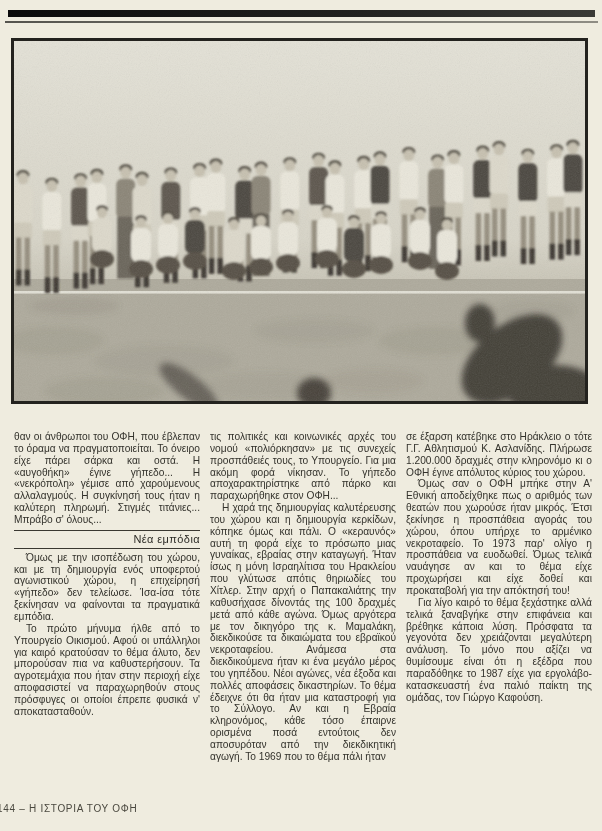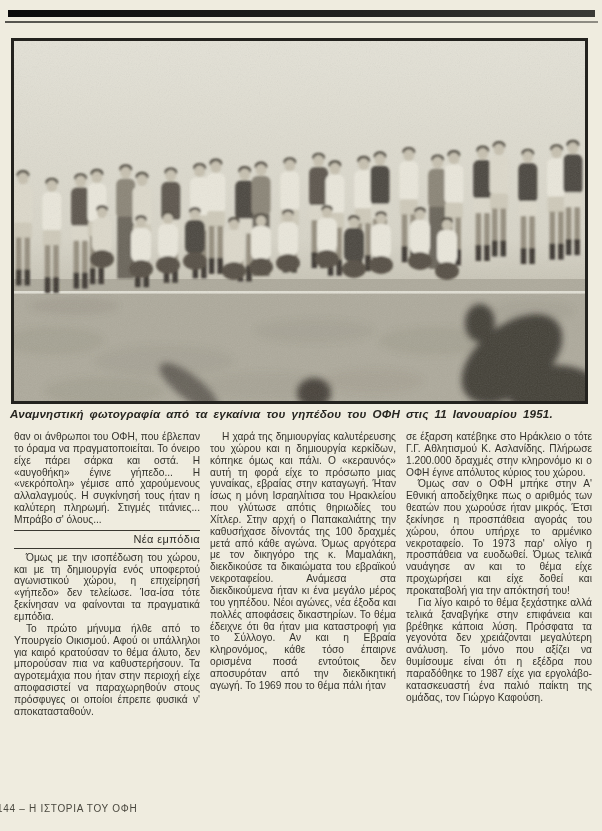--- a/index.html
+++ b/index.html
@@ -334,30 +334,30 @@
         <ellipse cx="466" cy="282" rx="15" ry="19" fill="#34302a"></ellipse>
         <ellipse cx="540" cy="350" rx="48" ry="26" fill="#34302a"></ellipse>
         <ellipse cx="300" cy="352" rx="17" ry="15" fill="#3a362f"></ellipse>
         <ellipse cx="175" cy="346" rx="36" ry="12" fill="#4a463e" transform="rotate(38 175 346)" opacity="0.8"></ellipse>
       </g>
 
       <rect x="0" y="0" width="571" height="360" filter="url(#noise)" opacity="0.14"></rect>
     </svg>
   </figure>
 
-  <p class="caption">Αναμνηστική φωτογραφία από τα εγκαίνια του γηπέδου του ΟΦΗ στις 11 Ιανουαρίου 1951.</p>
 
   <div class="columns">
     <div class="col">
       <p class="noindent">θαν οι άνθρωποι του ΟΦΗ, που έβλεπαν το όραμα να πραγματοποιείται. Το όνειρο είχε πάρει σάρκα και οστά. Η «αυγοθήκη» έγινε γήπεδο... Η «νεκρόπολη» γέμισε από χαρούμενους αλλαλαγμούς. Η συγκίνησή τους ήταν η καλύτερη πληρωμή. Στιγμές τιτάνιες... Μπράβο σ' όλους...</p>
       <h3 class="subhead">Νέα εμπόδια</h3>
       <p>Όμως με την ισοπέδωση του χώρου, και με τη δημιουργία ενός υποφερτού αγωνιστικού χώρου, η επιχείρησή «γήπεδο» δεν τελείωσε. Ίσα-ίσα τότε ξεκίνησαν να φαίνονται τα πραγματικά εμπόδια.</p>
       <p>Το πρώτο μήνυμα ήλθε από το Υπουργείο Οικισμού. Αφού οι υπάλληλοι για καιρό κρατούσαν το θέμα άλυτο, δεν μπορούσαν πια να καθυστερήσουν. Τα αγροτεμάχια που ήταν στην περιοχή είχε αποφασιστεί να παραχωρηθούν στους πρόσφυγες οι οποίοι έπρεπε φυσικά ν' αποκατασταθούν.</p>
     </div>
     <div class="col">
+      <p class="noindent">τις πολιτικές και κοινωνικές αρχές του νομού «πολιόρκησαν» με τις συνεχείς προσπάθειές τους, το Υπουργείο. Για μια ακόμη φορά νίκησαν. Το γήπεδο αποχαρακτηρίστηκε από πάρκο και παραχωρήθηκε στον ΟΦΗ...</p>
       <p>Η χαρά της δημιουργίας καλυτέρευσης του χώρου και η δημιουργία κερκίδων, κόπηκε όμως και πάλι. Ο «κεραυνός» αυτή τη φορά είχε το πρόσωπο μιας γυναίκας, εβραίας στην καταγωγή. Ήταν ίσως η μόνη Ισραηλίτισα του Ηρακλείου που γλύτωσε απότις θηριωδίες του Χίτλερ. Στην αρχή ο Παπακαλιάτης την καθυσήχασε δίνοντάς της 100 δραχμές μετά από κάθε αγώνα. Όμως αργότερα με τον δικηγόρο της κ. Μαμαλάκη, διεκδικούσε τα δικαιώματα του εβραϊκού νεκροταφείου. Ανάμεσα στα διεκδικούμενα ήταν κι ένα μεγάλο μέρος του γηπέδου. Νέοι αγώνες, νέα έξοδα και πολλές αποφάσεις δικαστηρίων. Το θέμα έδειχνε ότι θα ήταν μια καταστροφή για το Σύλλογο. Αν και η Εβραία κληρονόμος, κάθε τόσο έπαιρνε ορισμένα ποσά εντούτοις δεν αποσυρόταν από την διεκδικητική αγωγή. Το 1969 που το θέμα πάλι ήταν</p>
     </div>
     <div class="col">
       <p class="noindent">σε έξαρση κατέβηκε στο Ηράκλειο ο τότε Γ.Γ. Αθλητισμού Κ. Ασλανίδης. Πλήρωσε 1.200.000 δραχμές στην κληρονόμο κι ο ΟΦΗ έγινε απόλυτος κύριος του χώρου.</p>
       <p>Όμως σαν ο ΟΦΗ μπήκε στην Α' Εθνική αποδείχθηκε πως ο αριθμός των θεατών που χωρούσε ήταν μικρός. Έτσι ξεκίνησε η προσπάθεια αγοράς του χώρου, όπου υπήρχε το αρμένικο νεκροταφείο. Το 1973 παρ' ολίγο η προσπάθεια να ευοδωθεί. Όμως τελικά ναυάγησε αν και το θέμα είχε προχωρήσει και είχε δοθεί και προκαταβολή για την απόκτησή του!</p>
       <p>Για λίγο καιρό το θέμα ξεχάστηκε αλλά τελικά ξαναβγήκε στην επιφάνεια και βρέθηκε κάποια λύση. Πρόσφατα τα γεγονότα δεν χρειάζονται μεγαλύτερη ανάλυση. Το μόνο που αξίζει να θυμίσουμε είναι ότι η εξέδρα που παραδόθηκε το 1987 είχε για εργολάβο-κατασκευαστή ένα παλιό παίκτη της ομάδας, τον Γιώργο Καφούση.</p>
     </div>
   </div>
 
   <div class="footer">144 – Η ΙΣΤΟΡΙΑ ΤΟΥ ΟΦΗ</div>

